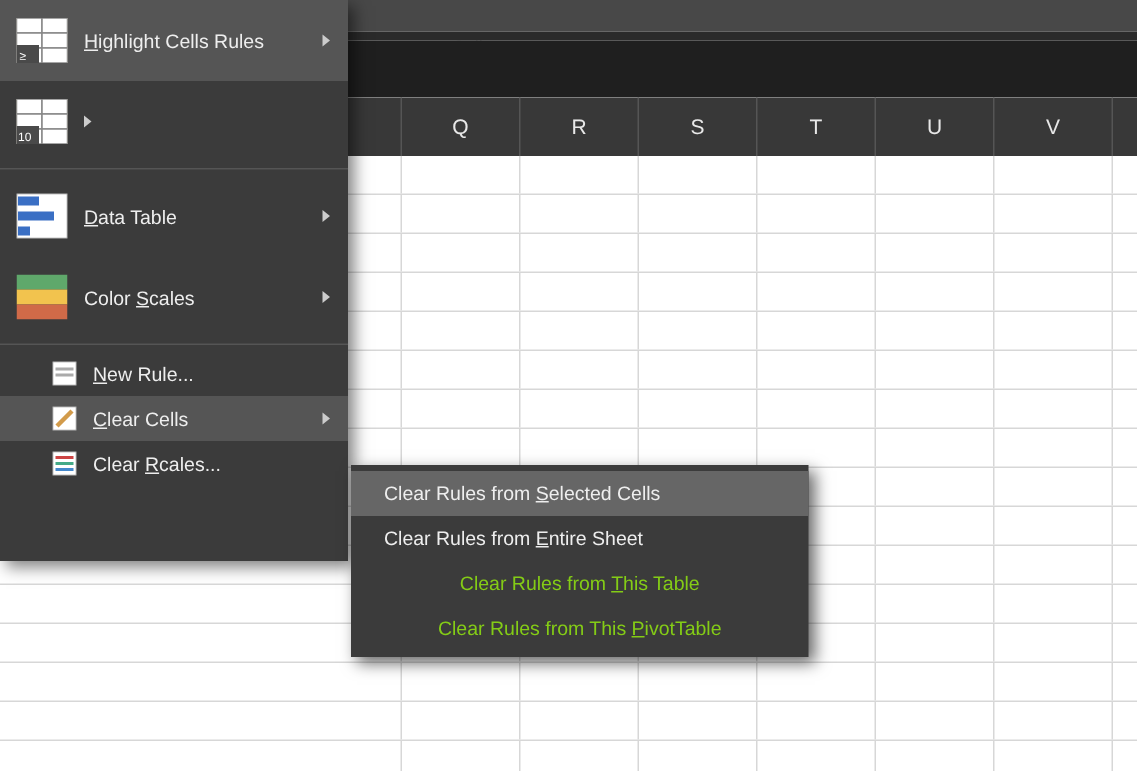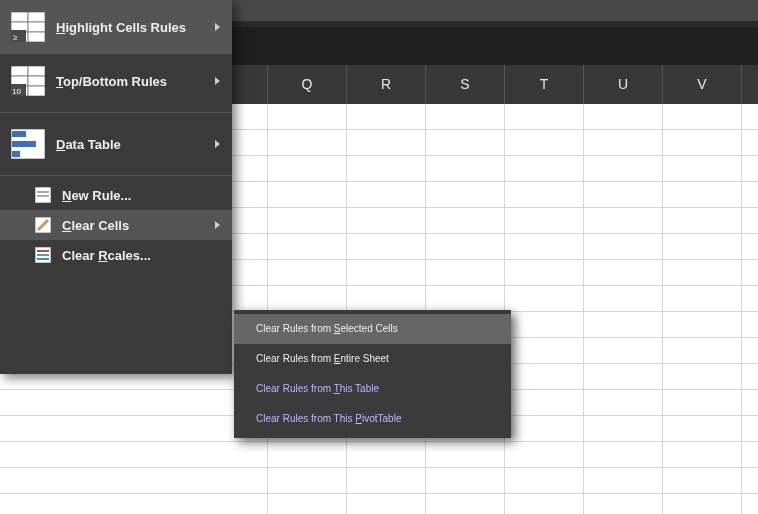--- a/index.html
+++ b/index.html
@@ -20,33 +20,33 @@
   .col-head.first { flex: 0 0 36px; border-right: 1px solid #555; }
   .cells { position: absolute; left: 0; top: 39px; right: 0; bottom: 0; }
   .row { height: 26px; border-bottom: 1px solid #d7d7d7; display: flex; }
   .cell { flex: 0 0 79px; border-right: 1px solid #d7d7d7; }
   .cell.first { flex: 0 0 268px; }
 
   
   .menu { position: absolute; left: 0; top: 0; width: 232px; height: 374px; background: #3b3b3b; color: #eee; font-size: 13px; box-shadow: 4px 4px 10px rgba(0,0,0,.5); }
   .menu-row { display: flex; align-items: center; height: 54px; padding-left: 10px; padding-right: 12px; position: relative; }
   .menu-row .icon-box { width: 36px; height: 36px; flex: 0 0 36px; margin-right: 10px; display:flex; align-items:center; justify-content:center; }
-  .menu-row .lbl { flex: 1; font-weight: bold; }
+  .menu-row .lbl { flex: 1; }
   .menu-row .chev { width: 0; height: 0; border-top: 4px solid transparent; border-bottom: 4px solid transparent; border-left: 5px solid #ccc; }
   .menu-row.small { height: 30px; padding-left: 28px; }
   .menu-row.small .icon-box { width: 18px; height: 18px; flex: 0 0 18px; margin-left: 6px; }
   .menu-row:hover, .menu-row.hovered { background: #555; }
   .menu-sep { height: 1px; background: #555; margin: 4px 0; }
   .u { text-decoration: underline; }
 
   
-  .submenu { position: absolute; left: 234px; top: 310px; width: 277px; background: #3b3b3b; color: #eee; font-size: 10px; box-shadow: 4px 4px 10px rgba(0,0,0,.6); padding: 4px 0; }
+  .submenu { position: absolute; left: 234px; top: 310px; width: 305px; background: #3b3b3b; color: #eee; font-size: 13px; box-shadow: 4px 4px 10px rgba(0,0,0,.6); padding: 4px 0; }
   .sub-item { height: 30px; line-height: 30px; padding: 0 22px; white-space: nowrap; }
   .sub-item.hovered { background: #666; }
-  .sub-item.disabled { color: #c4b5fd; }
+  .sub-item.disabled { color: #84cc16; text-align: center; }
 
   
   svg { display:block; }
 </style>
 </head>
 <body>
 <div class="root">
 
   <div class="ribbon-strip">
     <div class="ribbon-group-label">Cells</div>
@@ -240,39 +240,49 @@
             <rect x="0" y="0" width="17" height="10" fill="#fff" stroke="#888"></rect>
             <rect x="17" y="0" width="17" height="10" fill="#fff" stroke="#888"></rect>
             <rect x="0" y="10" width="17" height="10" fill="#fff" stroke="#888"></rect>
             <rect x="17" y="10" width="17" height="10" fill="#fff" stroke="#888"></rect>
             <rect x="0" y="20" width="17" height="10" fill="#fff" stroke="#888"></rect>
             <rect x="17" y="20" width="17" height="10" fill="#fff" stroke="#888"></rect>
             <rect x="0" y="18" width="15" height="12" fill="#4a4a4a"></rect>
             <text x="1" y="28" fill="#fff" font-size="8">10</text>
           </svg>
       </span>
-      <span class="lbl"><span class="u">T</span><span>op/Bottom Rules</span></span>
       <span class="chev"></span>
     </div>
 
     <div class="menu-sep"></div>
 
     <div class="menu-row">
       <span class="icon-box">
         <svg width="34" height="30">
             <rect x="0" y="0" width="34" height="30" fill="#fff" stroke="#888"></rect>
             <rect x="1" y="2" width="14" height="6" fill="#3a6fc4"></rect>
             <rect x="1" y="12" width="24" height="6" fill="#3a6fc4"></rect>
             <rect x="1" y="22" width="8" height="6" fill="#3a6fc4"></rect>
           </svg>
       </span>
       <span class="lbl"><span class="u">D</span><span>ata Table</span></span>
       <span class="chev"></span>
     </div>
 
+    <div class="menu-row">
+      <span class="icon-box">
+        <svg width="34" height="30">
+            <rect x="0" y="0" width="34" height="10" fill="#5fa86b"></rect>
+            <rect x="0" y="10" width="34" height="10" fill="#f2c34e"></rect>
+            <rect x="0" y="20" width="34" height="10" fill="#d06a48"></rect>
+          </svg>
+      </span>
+      <span class="lbl"><span>Color </span><span class="u">S</span><span>cales</span></span>
+      <span class="chev"></span>
+    </div>
 
 
     <div class="menu-sep"></div>
 
     <div class="menu-row small">
       <span class="icon-box">
         <svg width="16" height="16">
             <rect x="0" y="0" width="16" height="16" fill="#fff" stroke="#888"></rect>
             <rect x="2" y="4" width="12" height="2" fill="#aaa"></rect>
             <rect x="2" y="8" width="12" height="2" fill="#aaa"></rect>

